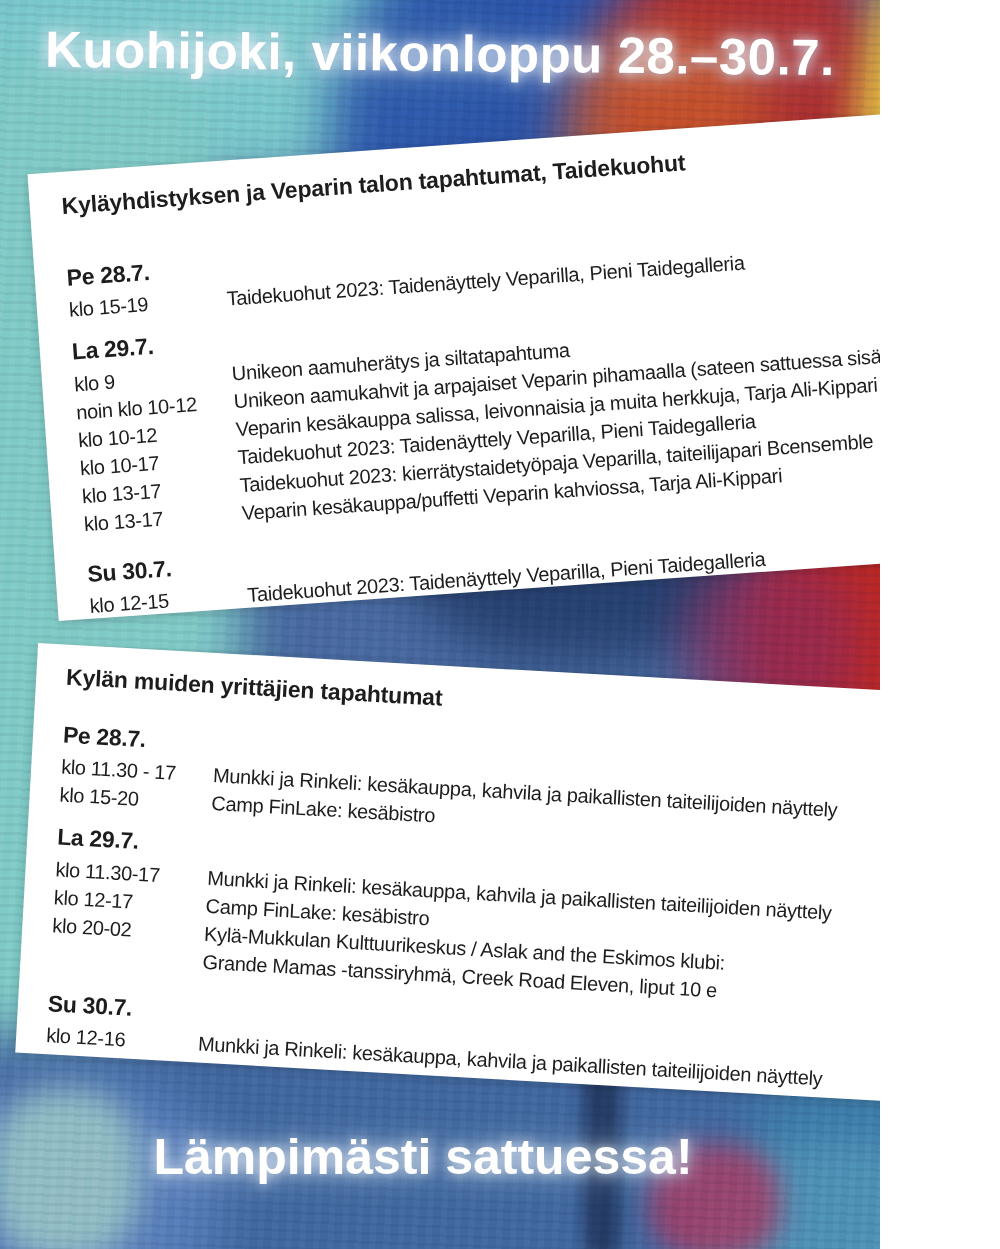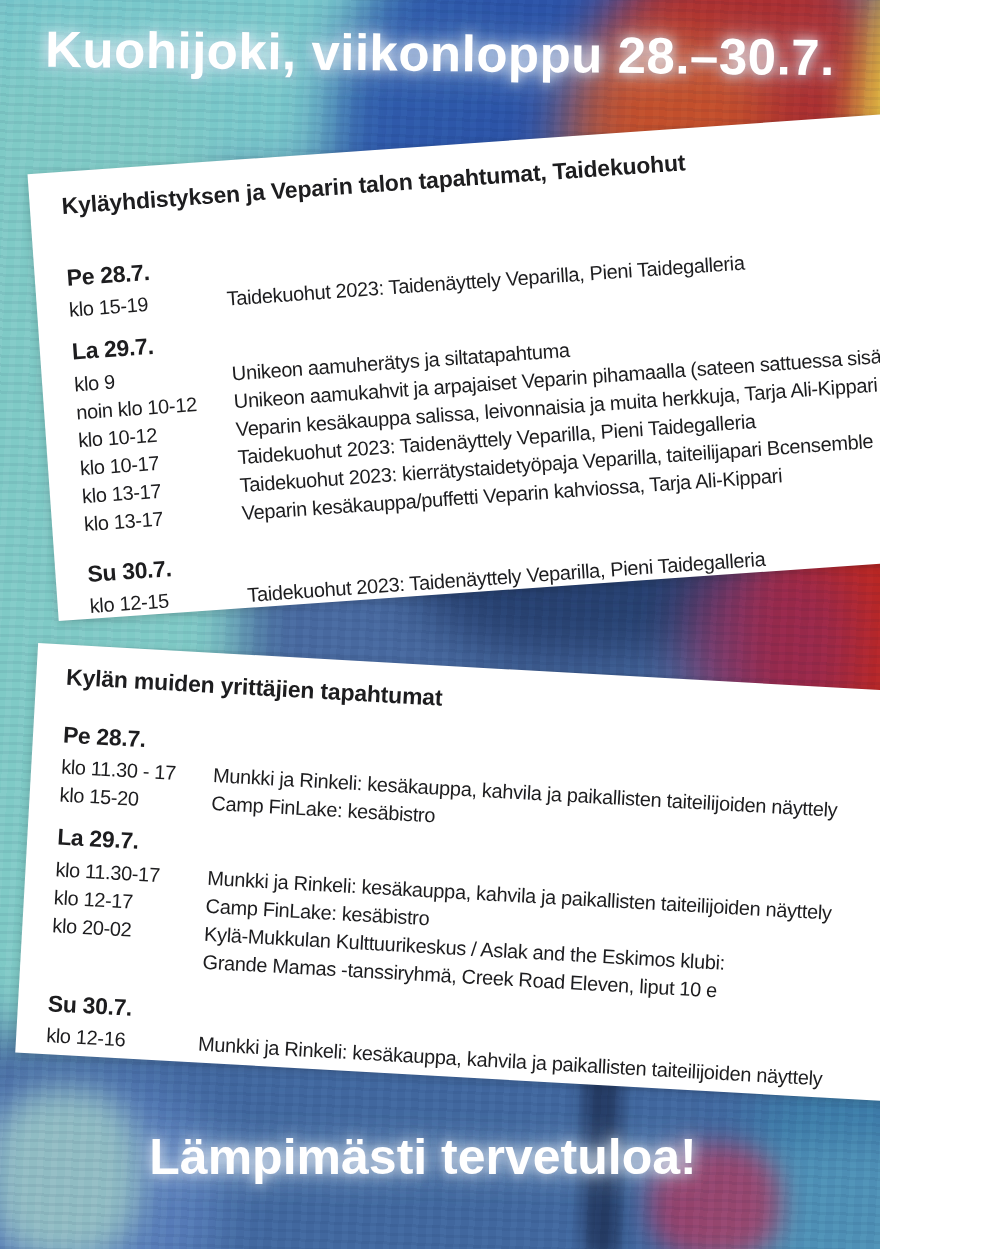--- a/index.html
+++ b/index.html
@@ -171,15 +171,15 @@
         <div class="day-group last">
           <div class="day-label">Su 30.7.</div>
           <div class="row">
             <div class="time">klo 12-16</div>
             <div class="desc">Munkki ja Rinkeli: kesäkauppa, kahvila ja paikallisten taiteilijoiden näyttely</div>
           </div>
         </div>
       </div>
   </div>
 
-  <div class="glow closing">Lämpimästi tervetuloa!</div>
+  <div class="glow closing">Lämpimästi sattuessa!</div>
 
 </div>
 
 </body></html>

